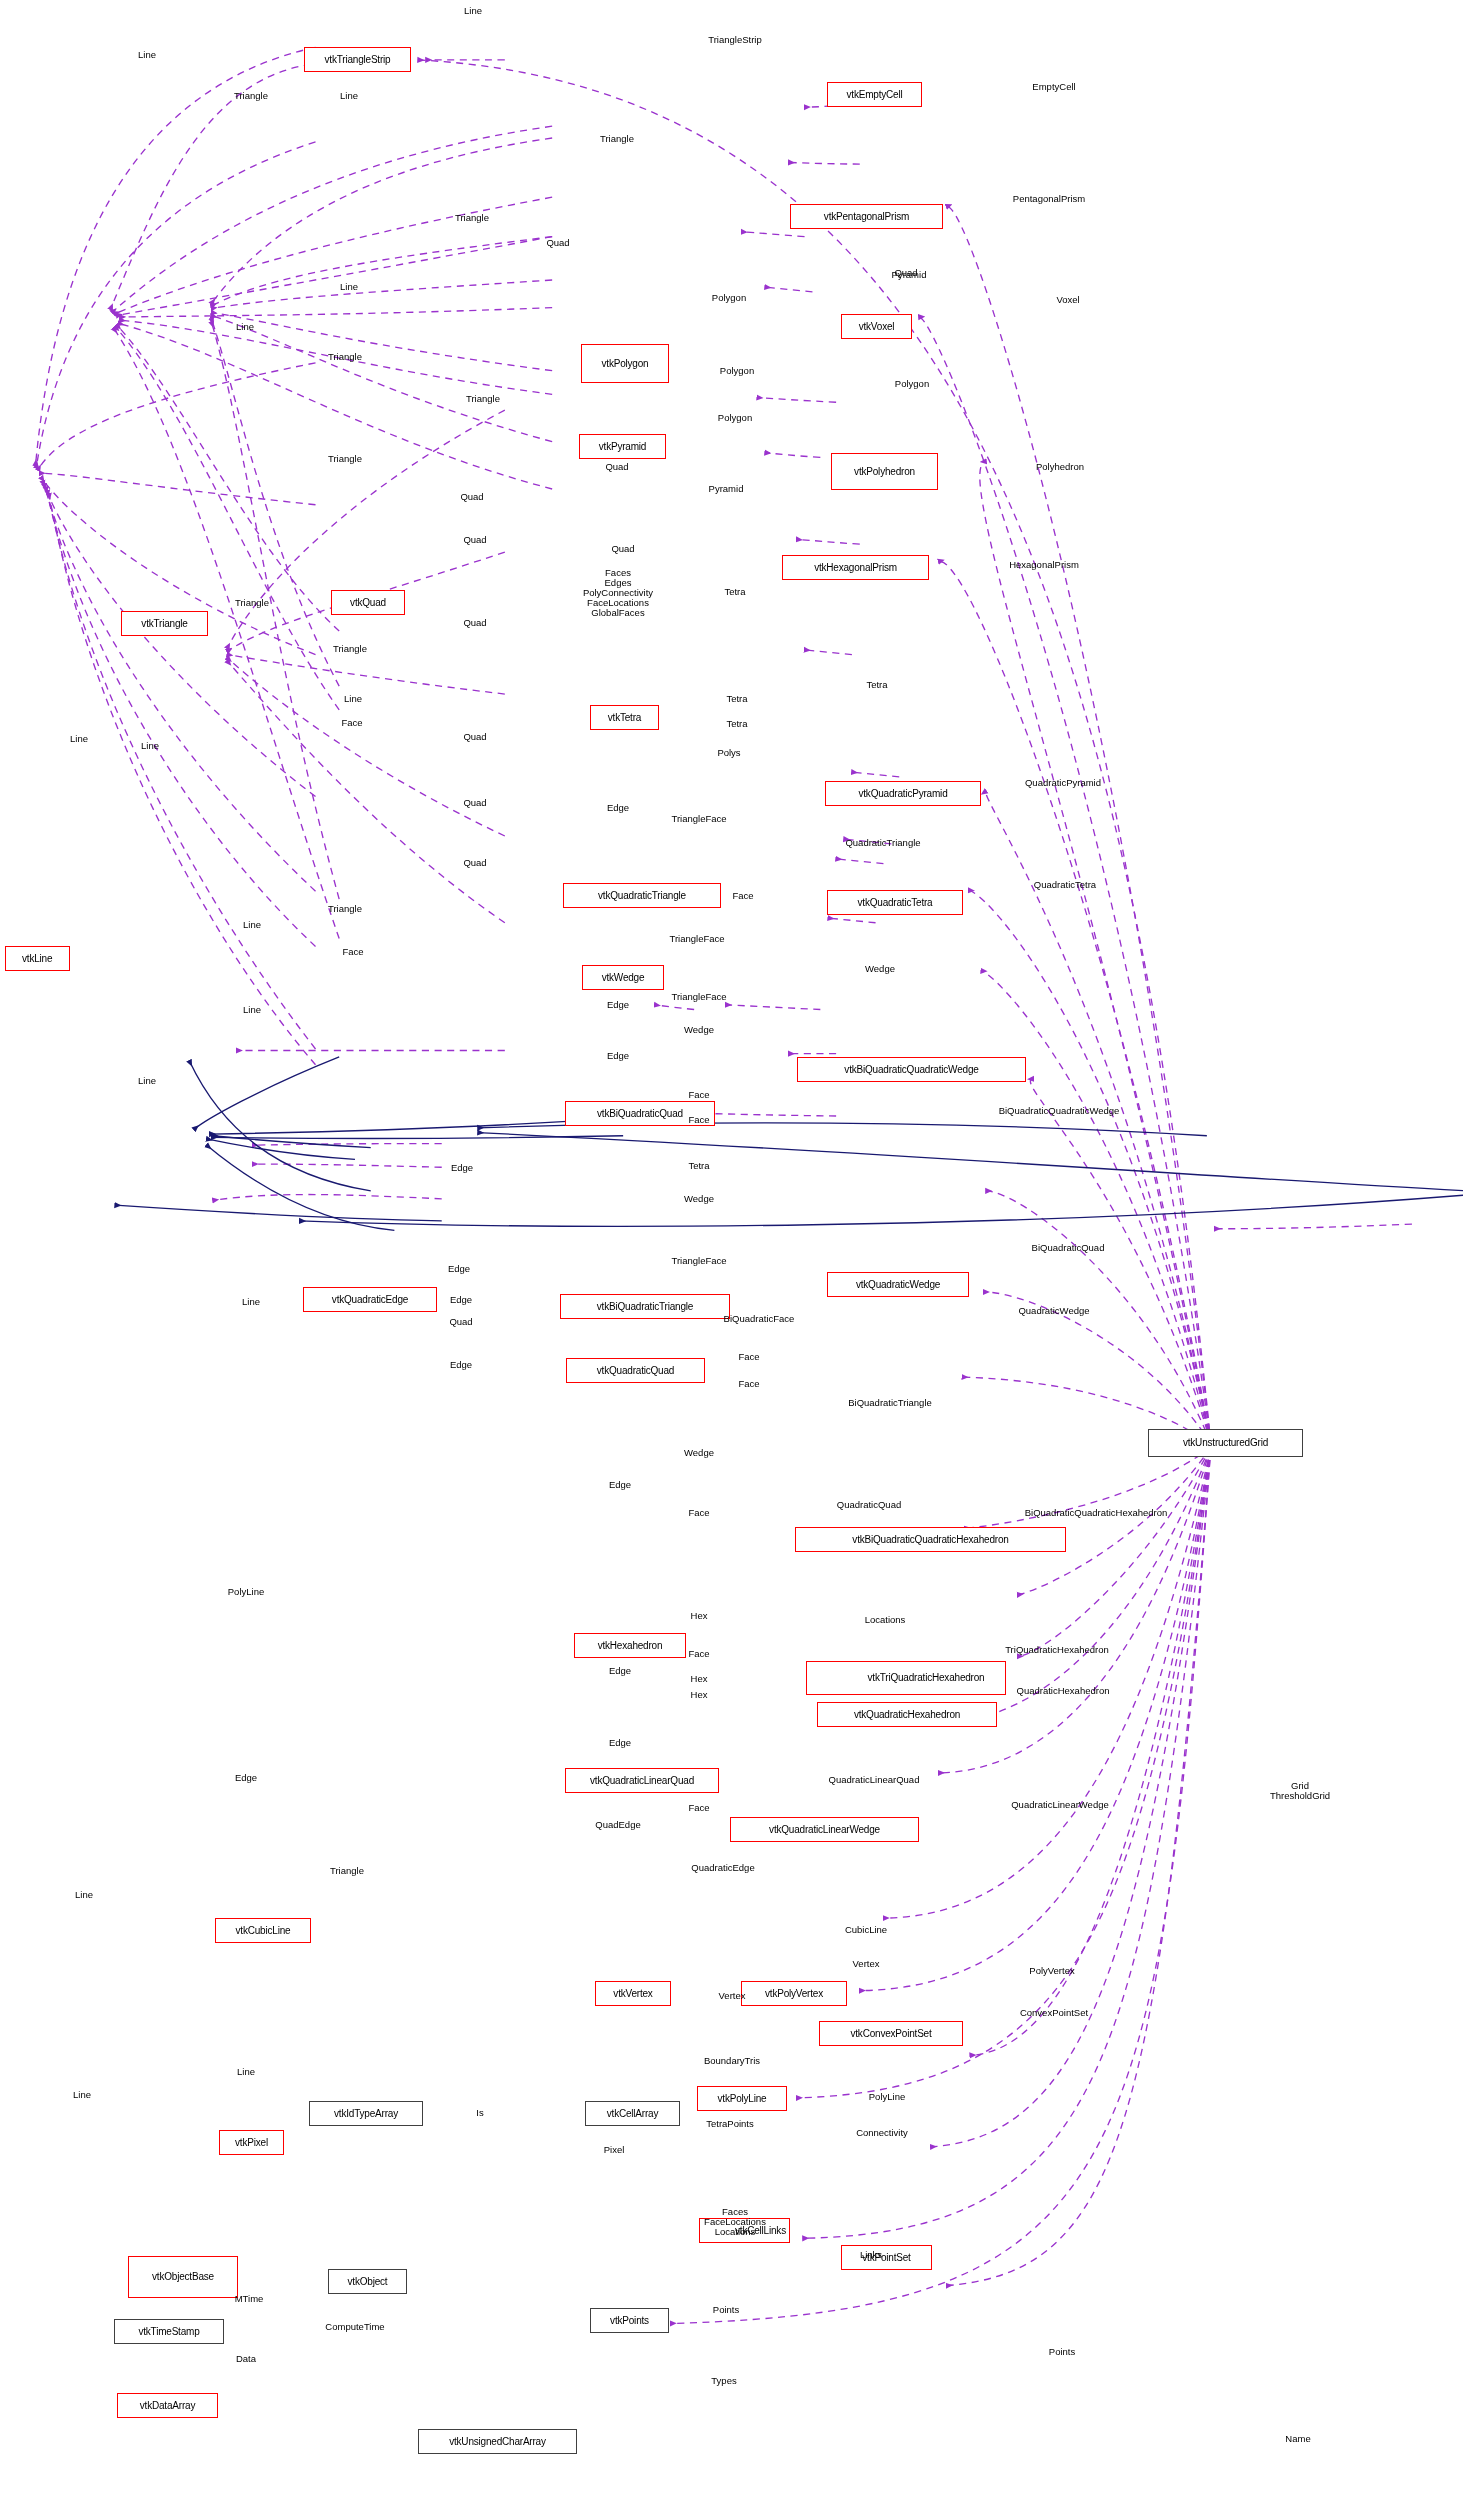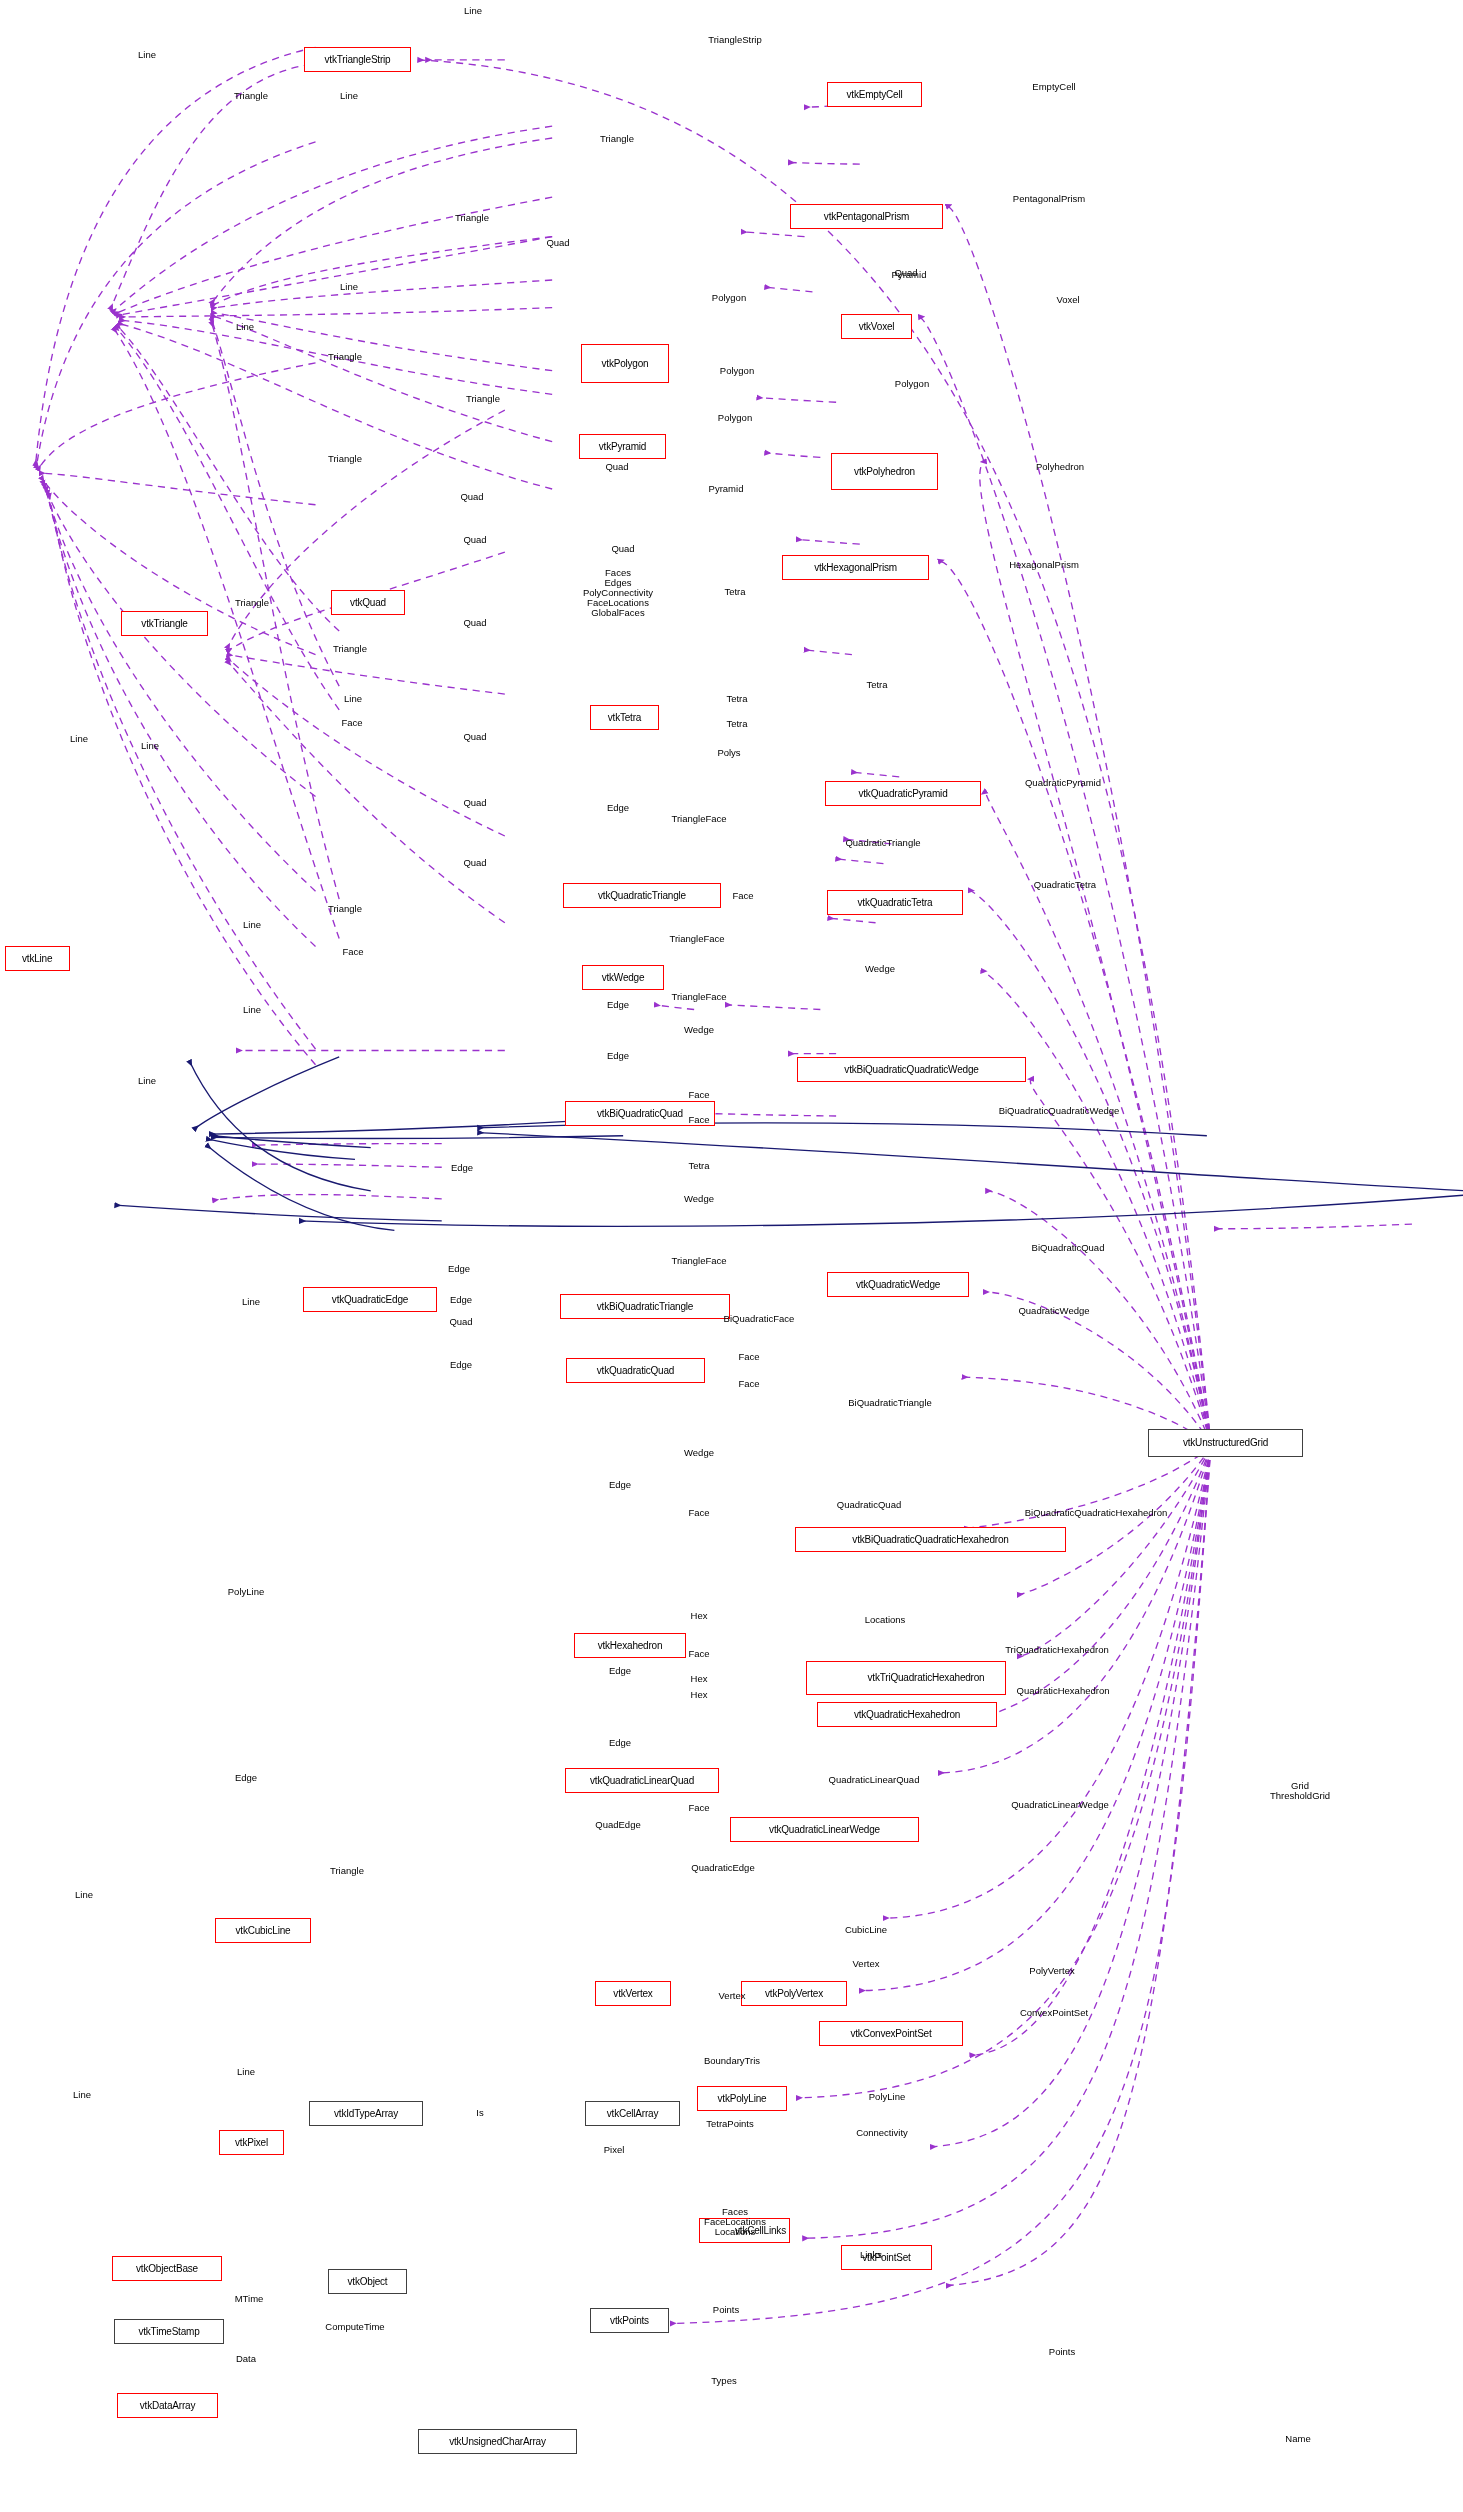--- a/index.html
+++ b/index.html
@@ -162,21 +162,21 @@
       <div class="node red" style="left: 565px; top: 1768px; width: 154px; height: 25px;">vtkQuadraticLinearQuad</div>
       <div class="node red" style="left: 730px; top: 1817px; width: 189px; height: 25px;">vtkQuadraticLinearWedge</div>
       <div class="node red" style="left: 215px; top: 1918px; width: 96px; height: 25px;">vtkCubicLine</div>
       <div class="node red" style="left: 595px; top: 1981px; width: 76px; height: 25px;">vtkVertex</div>
       <div class="node red" style="left: 741px; top: 1981px; width: 106px; height: 25px;">vtkPolyVertex</div>
       <div class="node red" style="left: 819px; top: 2021px; width: 144px; height: 25px;">vtkConvexPointSet</div>
       <div class="node red" style="left: 697px; top: 2086px; width: 90px; height: 25px;">vtkPolyLine</div>
       <div class="node grey" style="left: 309px; top: 2101px; width: 114px; height: 25px;">vtkIdTypeArray</div>
       <div class="node grey" style="left: 585px; top: 2101px; width: 95px; height: 25px;">vtkCellArray</div>
       <div class="node red" style="left: 219px; top: 2130px; width: 65px; height: 25px;">vtkPixel</div>
-      <div class="node red" style="left: 112px; top: 2256px; width: 110px; height: 25px;">vtkObjectBase</div>
+      <div class="node red" style="left: 128px; top: 2256px; width: 110px; height: 42px;">vtkObjectBase</div>
       <div class="node grey" style="left: 328px; top: 2269px; width: 79px; height: 25px;">vtkObject</div>
       <div class="node red" style="left: 699px; top: 2218px; width: 91px; height: 25px; padding-left: 32px;">vtkCellLinks</div>
       <div class="node red" style="left: 841px; top: 2245px; width: 91px; height: 25px;">vtkPointSet</div>
       <div class="node grey" style="left: 114px; top: 2319px; width: 110px; height: 25px;">vtkTimeStamp</div>
       <div class="node grey" style="left: 590px; top: 2308px; width: 79px; height: 25px;">vtkPoints</div>
       <div class="node red" style="left: 117px; top: 2393px; width: 101px; height: 25px;">vtkDataArray</div>
       <div class="node grey" style="left: 418px; top: 2429px; width: 159px; height: 25px;">vtkUnsignedCharArray</div>
       <div class="node grey" style="left: 1148px; top: 1429px; width: 155px; height: 28px;">vtkUnstructuredGrid</div>
     </div>
   <div id="labels-layer">

